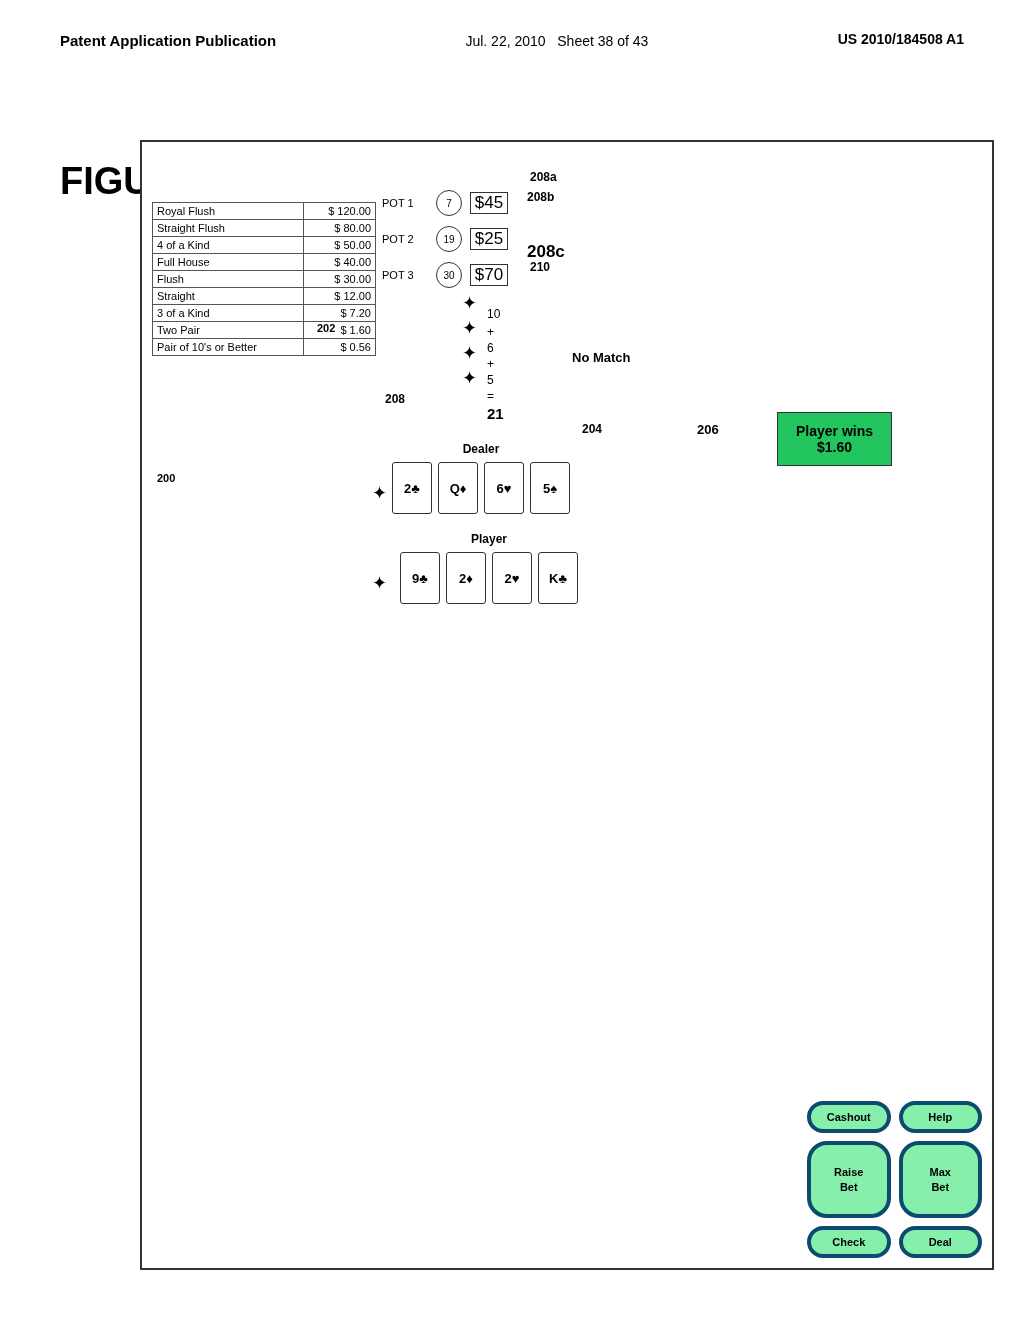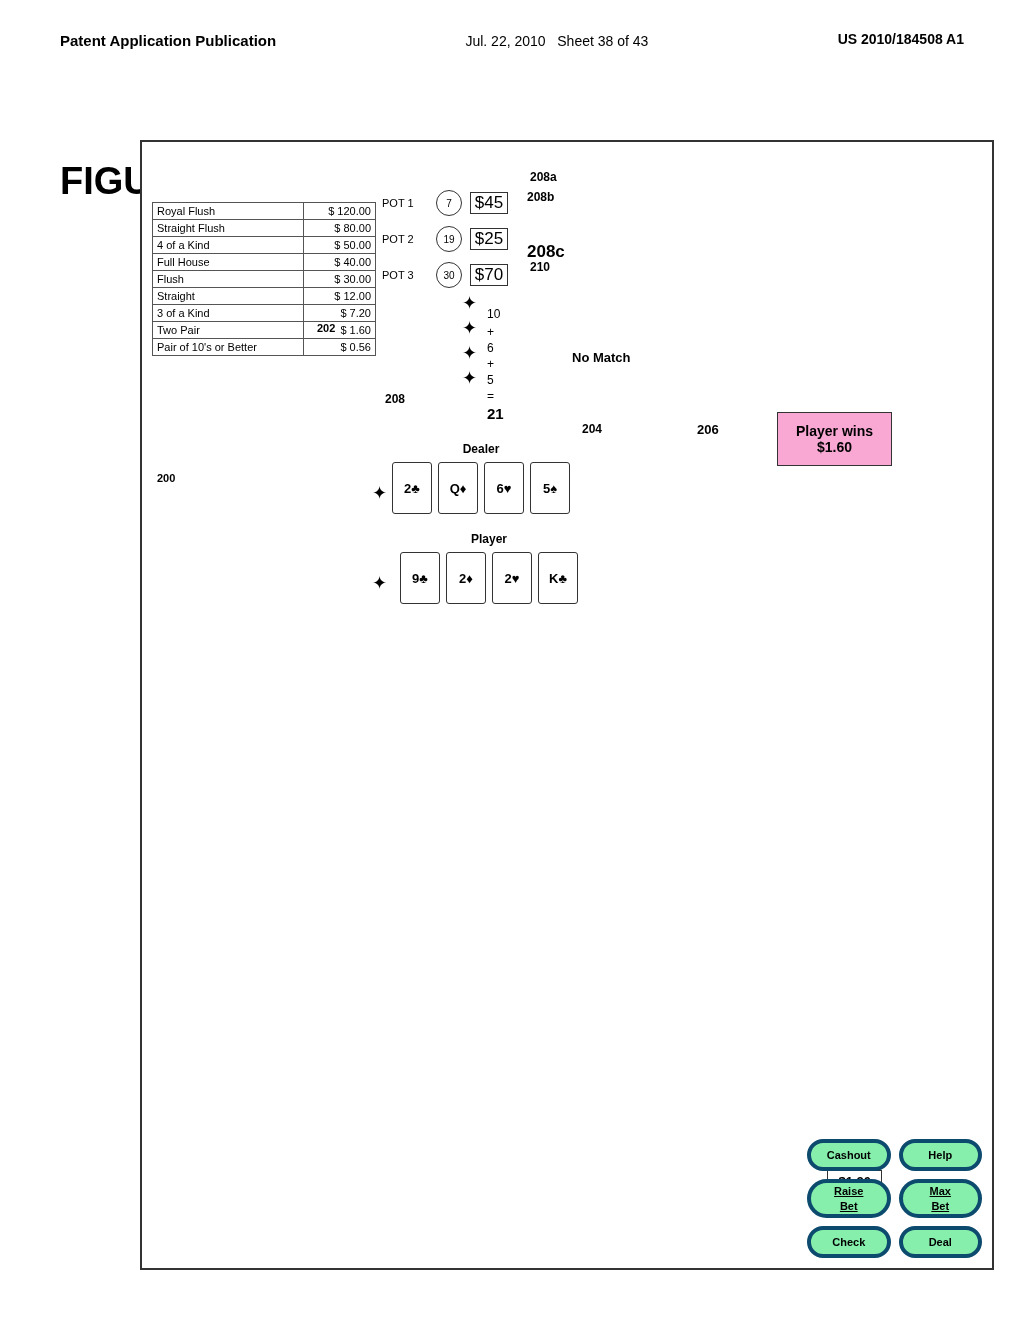--- a/index.html
+++ b/index.html
@@ -154,22 +154,21 @@
       padding: 6px 4px;
       border: 4px solid #0c4a6e;
       border-radius: 20px;
       background: #86efac;
       font-size: 11px;
       text-align: center;
       cursor: pointer;
       font-weight: bold;
     }
     .game-btn.large {
-      padding: 1px 4px;
-      text-decoration: underline;
+      padding: 20px 4px;
     }
 
     
     .label-208 {
       position: absolute;
       top: 250px;
       left: 243px;
       font-size: 12px;
     }
     .label-208b {
@@ -343,21 +342,21 @@
     <div style="display:flex; gap:6px;">
       <div class="playing-card">9♣</div>
       <div class="playing-card">2♦</div>
       <div class="playing-card">2♥</div>
       <div class="playing-card">K♣</div>
     </div>
   </div>
 
   <div style="position:absolute; top:430px; left:230px; font-size:18px;">✦</div>
 
-  <div style="position:absolute; top:270px; right:100px; border:1.5px solid #333; padding:10px 18px; text-align:center; background:#f9a8d4;">
+  <div style="position:absolute; top:270px; right:100px; border:1.5px solid #333; padding:10px 18px; text-align:center; background:#22c55e;">
     <div style="font-size:14px; font-weight:bold;">Player wins</div>
     <div style="font-size:14px; font-weight:bold;">$1.60</div>
   </div>
 
   <div style="position:absolute; bottom:75px; right:110px; border:1.5px solid #333; padding:3px 10px; font-size:13px; font-weight:bold;">$1.20</div>
 
   <div style="position:absolute; bottom:10px; right:10px; width:175px;">
 
     <div style="display:flex; gap:8px; margin-bottom:8px;">
       <button class="game-btn">Cashout</button>

